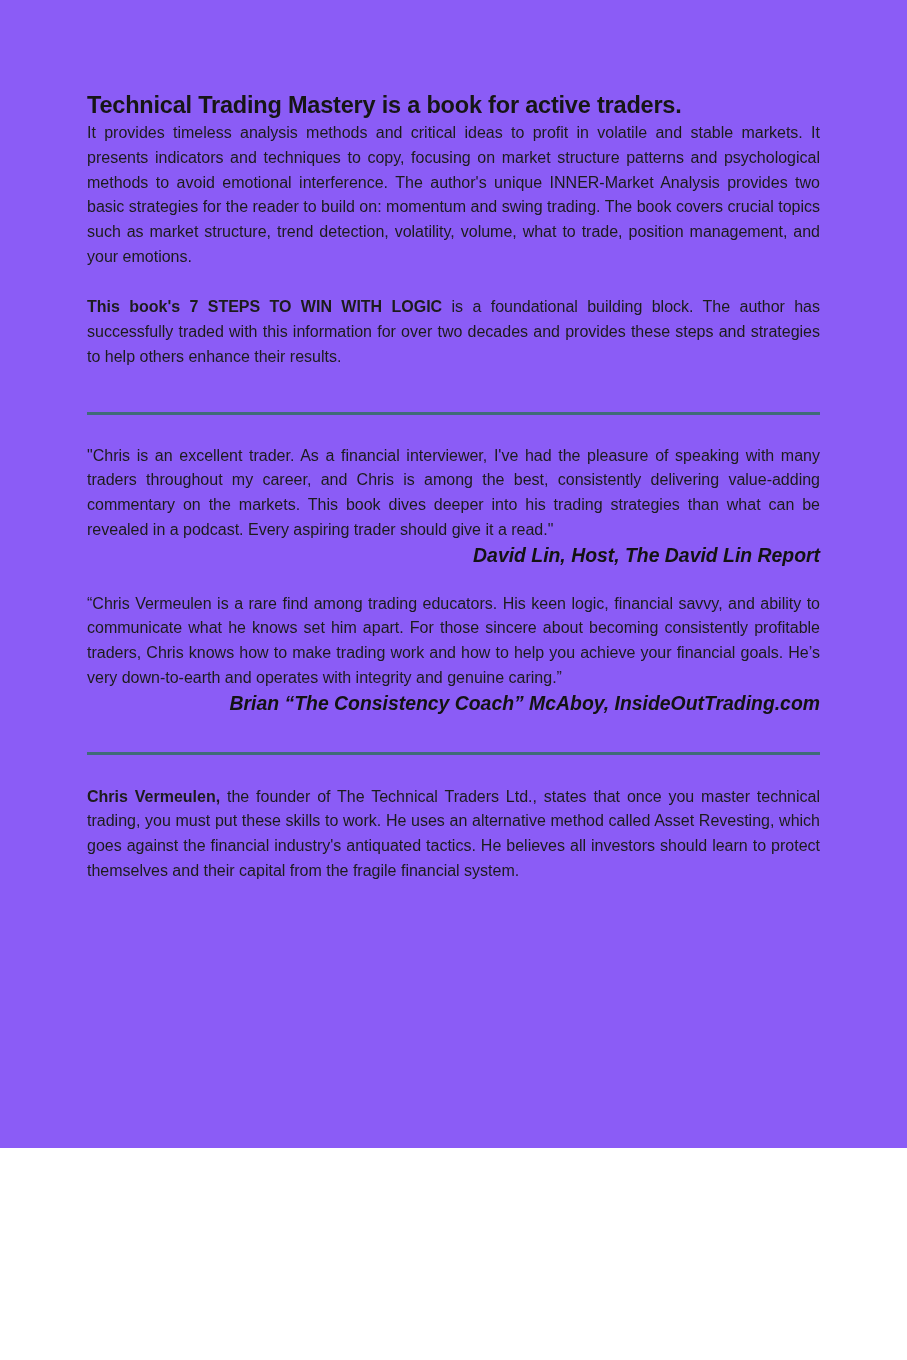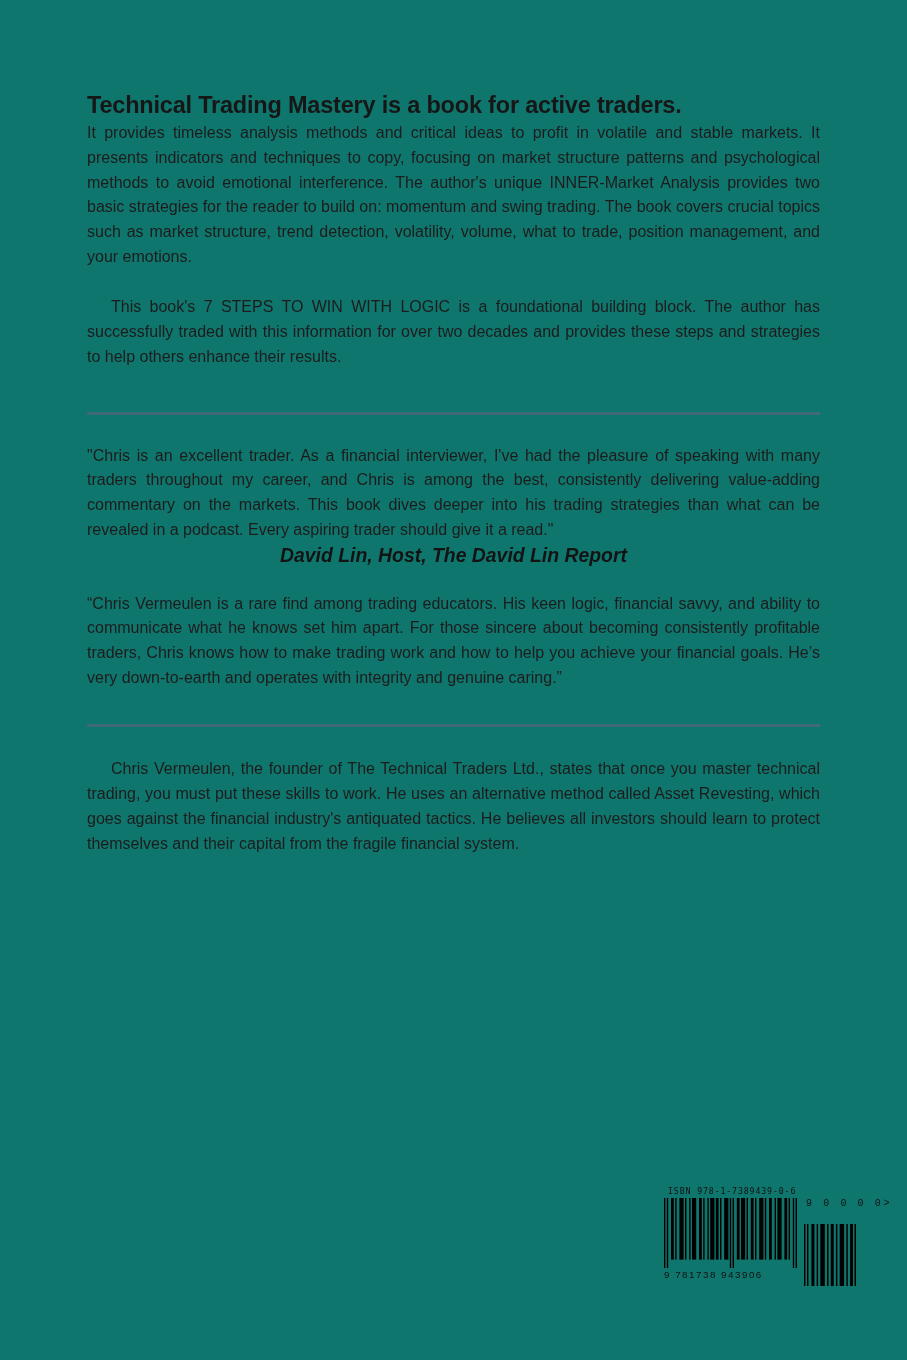--- a/index.html
+++ b/index.html
@@ -9,23 +9,23 @@
     background: #ffffff;
   }
   body {
     font-family: "Liberation Sans", sans-serif;
     color: #1a1a1a;
     -webkit-font-smoothing: antialiased;
   }
   .page {
     position: relative;
     width: 907px;
-    height: 1360px;
+    height: 1148px;
     margin: 0 auto;
-    background: #0f766e;
+    background: #8b5cf6;
     overflow: hidden;
     box-sizing: border-box;
   }
   .content {
     position: absolute;
     left: 87px;
     top: 90px;
     width: 733px;
   }
 
@@ -40,34 +40,34 @@
   }
   p.body {
     font-size: 16px;
     line-height: 1.545;
     text-align: justify;
     text-justify: inter-word;
     margin: 0;
     color: #1c1c1c;
     hyphens: none;
   }
-  .b { font-weight: normal; margin-left: 24px; }
+  .b { font-weight: bold; }
   .i { }
 
   .para-gap   { height: 26px; }
   .para-gap-s { height: 22px; }
 
   .attrib {
     font-size: 19.4px;
     font-weight: bold;
     font-style: italic;
     line-height: 1.4;
     margin: 0;
     color: #131313;
-    text-align: center;
+    text-align: right;
   }
 
   
   .rule {
     width: 733px;
     height: 3px;
     background: #3f6b78;
     border: 0;
     margin: 0;
     display: block;
@@ -140,20 +140,21 @@
     <div class="rule-wrap-top">
       <hr class="rule">
     </div>
 
     <p class="body">"Chris is an excellent trader. As a financial interviewer, I've had the pleasure of speaking with many traders throughout my career, and Chris is among the best, consistently delivering value-adding commentary on the markets. This book dives deeper into his trading strategies than what can be revealed in a podcast. Every aspiring trader should give it a read."</p>
     <p class="attrib">David Lin, Host, The David Lin Report</p>
 
     <div class="para-gap-s"></div>
 
     <p class="body">“Chris Vermeulen is a rare find among trading educators. His keen logic, financial savvy, and ability to communicate what he knows set him apart. For those sincere about becoming consistently profitable traders, Chris knows how to make trading work and how to help you achieve your financial goals. He’s very down-to-earth and operates with integrity and genuine caring.”</p>
+    <p class="attrib">Brian “The Consistency Coach” McAboy, InsideOutTrading.com</p>
 
     <div class="rule-wrap-bottom">
       <hr class="rule">
     </div>
 
     <p class="body"><span class="b">Chris Vermeulen,</span><span> the founder of The Technical Traders Ltd., states that once you master technical trading, you must put these skills to work. He uses an alternative method called </span><span class="i">Asset Revesting</span><span>, which goes against the financial industry's antiquated tactics. He believes all investors should learn to protect themselves and their capital from the fragile financial system.</span></p>
 
   </div>
 
   <div class="barcode-block">

